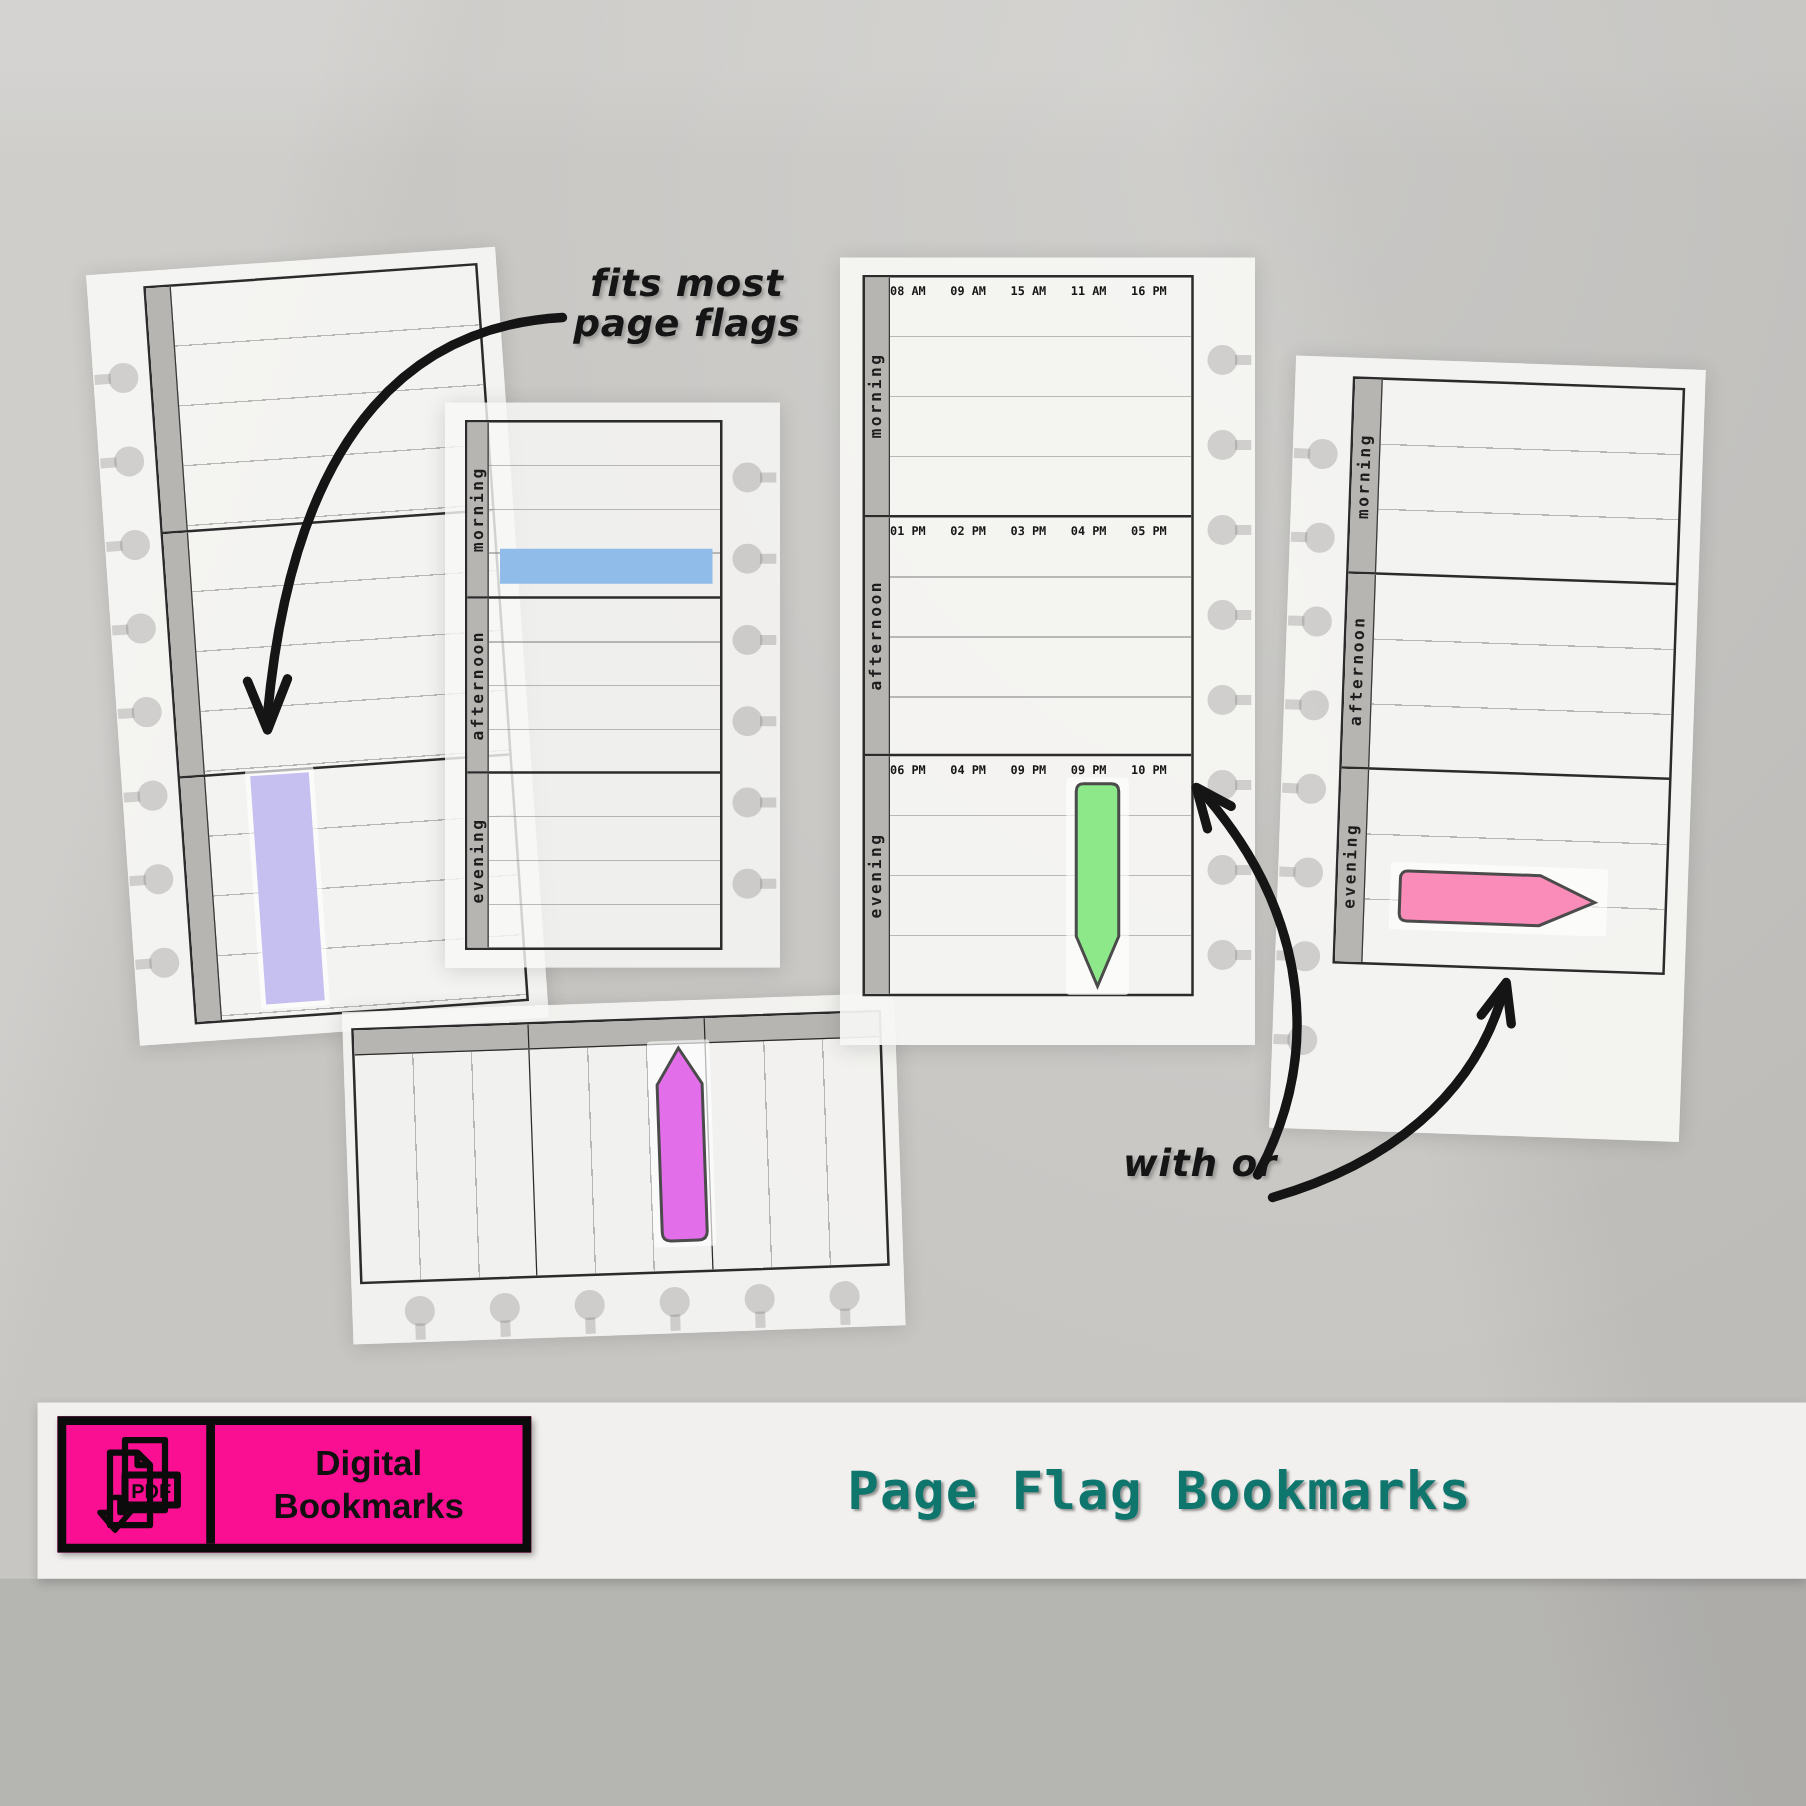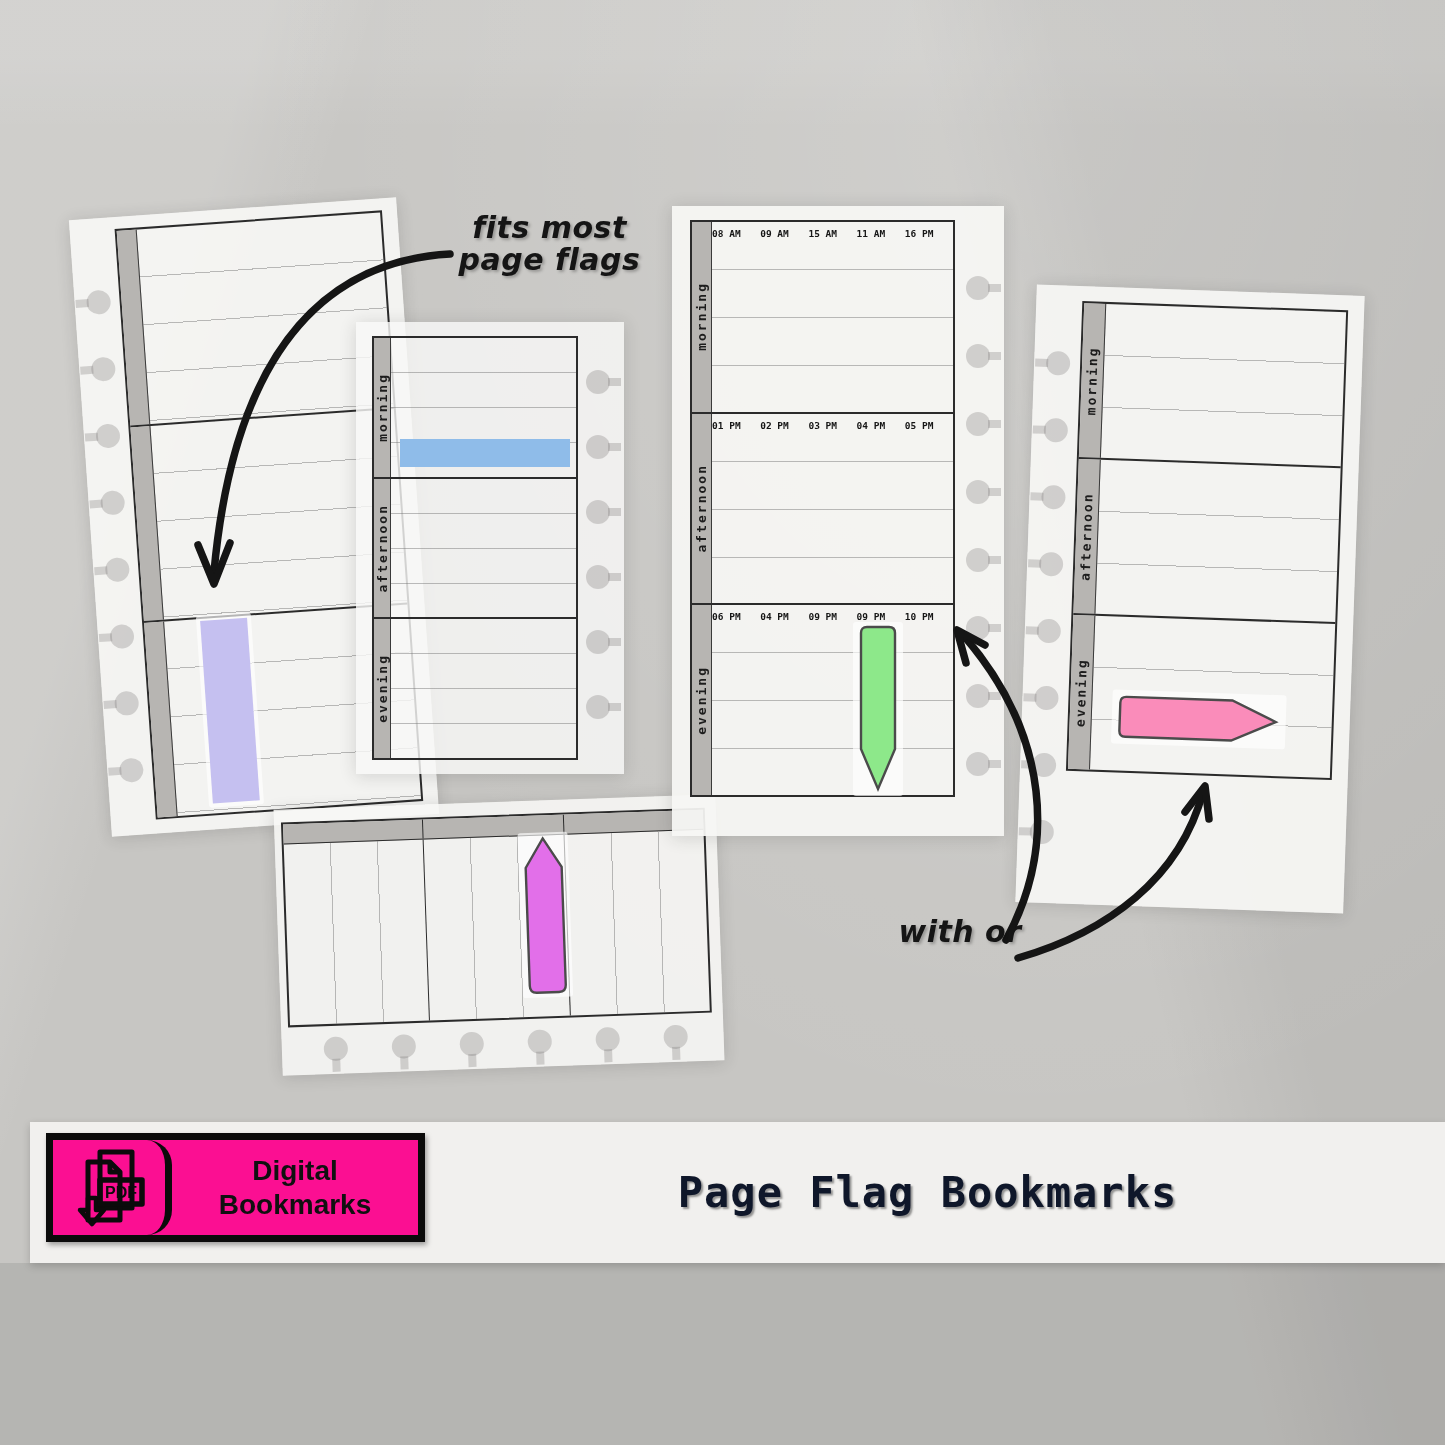--- a/index.html
+++ b/index.html
@@ -59,23 +59,23 @@
   .flag-halo{position:absolute;background:rgba(255,255,255,0.65);border-radius:3px;}
   .flag-rect{position:absolute;}
 
   
   .scribble{position:absolute;z-index:10;font-family:"DejaVu Sans",sans-serif;font-style:italic;font-weight:bold;color:#151515;text-align:center;line-height:1.08;font-size:30px;text-shadow:2px 2px 3px rgba(0,0,0,0.25);letter-spacing:0.5px;}
   .arrows{position:absolute;inset:0;z-index:9;pointer-events:none;}
 
   
   .banner{position:absolute;left:30px;right:0;top:1122px;height:141px;background:#f1f0ee;box-shadow:0 3px 8px rgba(0,0,0,0.18);z-index:5;}
   .badge{position:absolute;left:16px;top:11px;width:365px;height:95px;border:7px solid #0b0b0b;display:flex;box-shadow:2px 3px 5px rgba(0,0,0,0.35);}
-  .badge-icon-cell{width:112px;border-right:7px solid #0b0b0b;display:flex;align-items:center;justify-content:center;border-radius:25px;}
+  .badge-icon-cell{width:112px;border-right:7px solid #0b0b0b;display:flex;align-items:center;justify-content:center;}
   .badge-text-cell{flex:1;display:flex;align-items:center;justify-content:center;flex-direction:column;font-family:"Liberation Sans",sans-serif;font-weight:bold;font-size:28px;color:#101010;line-height:1.18;}
-  .banner-title{position:absolute;left:380px;right:0;top:0;height:141px;display:flex;align-items:center;justify-content:center;font-family:"DejaVu Sans Mono",monospace;font-weight:bold;font-size:42px;color:#0f172a;text-shadow:2px 2px 2px rgba(70,70,70,0.55);letter-spacing:1px;}
+  .banner-title{position:absolute;left:380px;right:0;top:0;height:141px;display:flex;align-items:center;justify-content:center;font-family:"DejaVu Sans Mono",monospace;font-weight:bold;font-size:42px;color:#0f766e;text-shadow:2px 2px 2px rgba(70,70,70,0.55);letter-spacing:1px;}
 </style>
 </head>
 <body>
 
 <div class="bg-texture"></div>
 <div class="bg-bottom"></div>
 
 <div class="page page-left stem-l">
   <div class="disc" style="left:12px;top:72px"></div>
   <div class="disc" style="left:12px;top:139px"></div>

